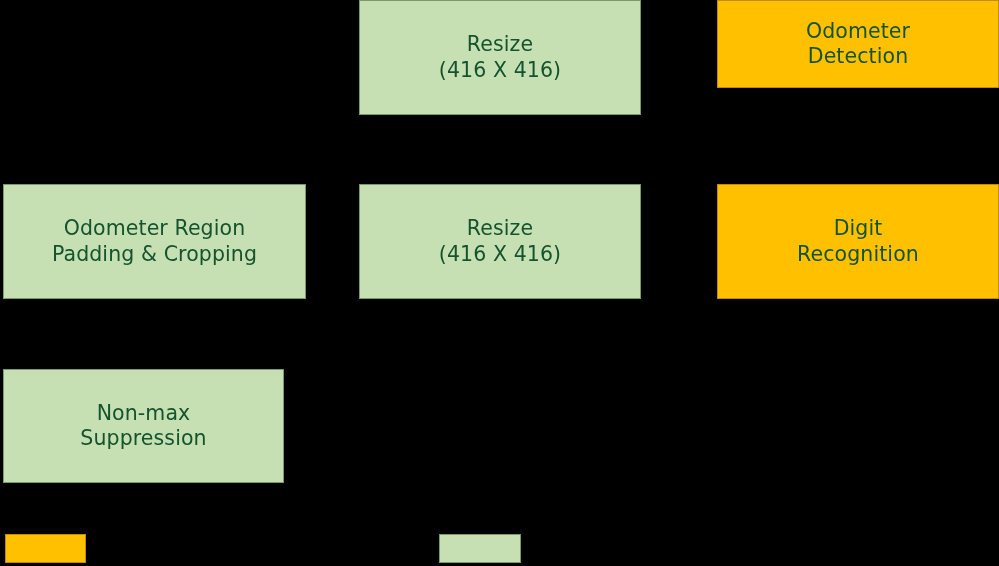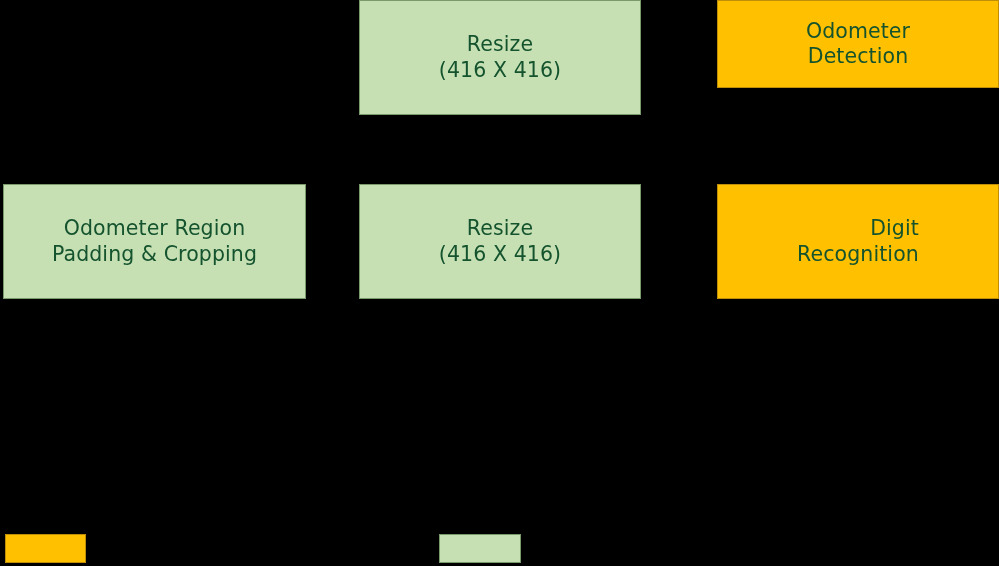--- a/index.html
+++ b/index.html
@@ -78,25 +78,29 @@
   <div class="node green" style="left:3px; top:184px; width:303px; height:115px;">
     <span>Odometer Region
 Padding &amp; Cropping</span>
   </div>
 
   <div class="node green" style="left:359px; top:184px; width:282px; height:115px;">
     <span>Resize
 (416 X 416)</span>
   </div>
 
-  <div class="node orange" style="left:717px; top:184px; width:282px; height:115px;text-align:right;">
+  <div class="node orange" style="left:717px; top:184px; width:282px; height:115px;">
     <span>Digit
 Recognition</span>
   </div>
 
+  <div class="node green" style="left:3px; top:369px; width:281px; height:114px;">
+    <span>Non-max
+Suppression</span>
+  </div>
 
   <div class="legend-swatch orange" style="left:5px; top:534px; width:81px; height:29px;"></div>
 
   <div class="legend-label" style="left:96px; top:540px;"></div>
 
   <div class="legend-swatch green" style="left:439px; top:534px; width:82px; height:29px;"></div>
 
   <div class="legend-label" style="left:531px; top:540px;"></div>
 
 </div>

